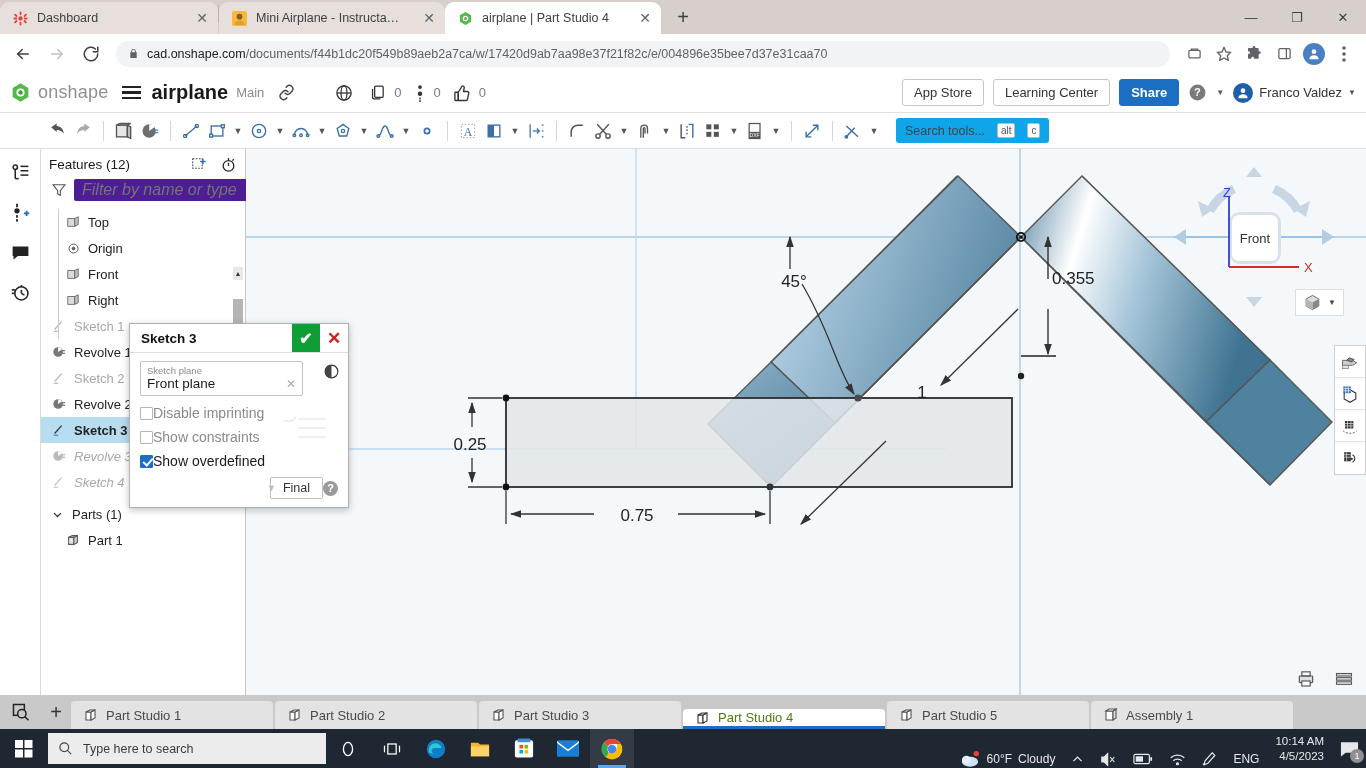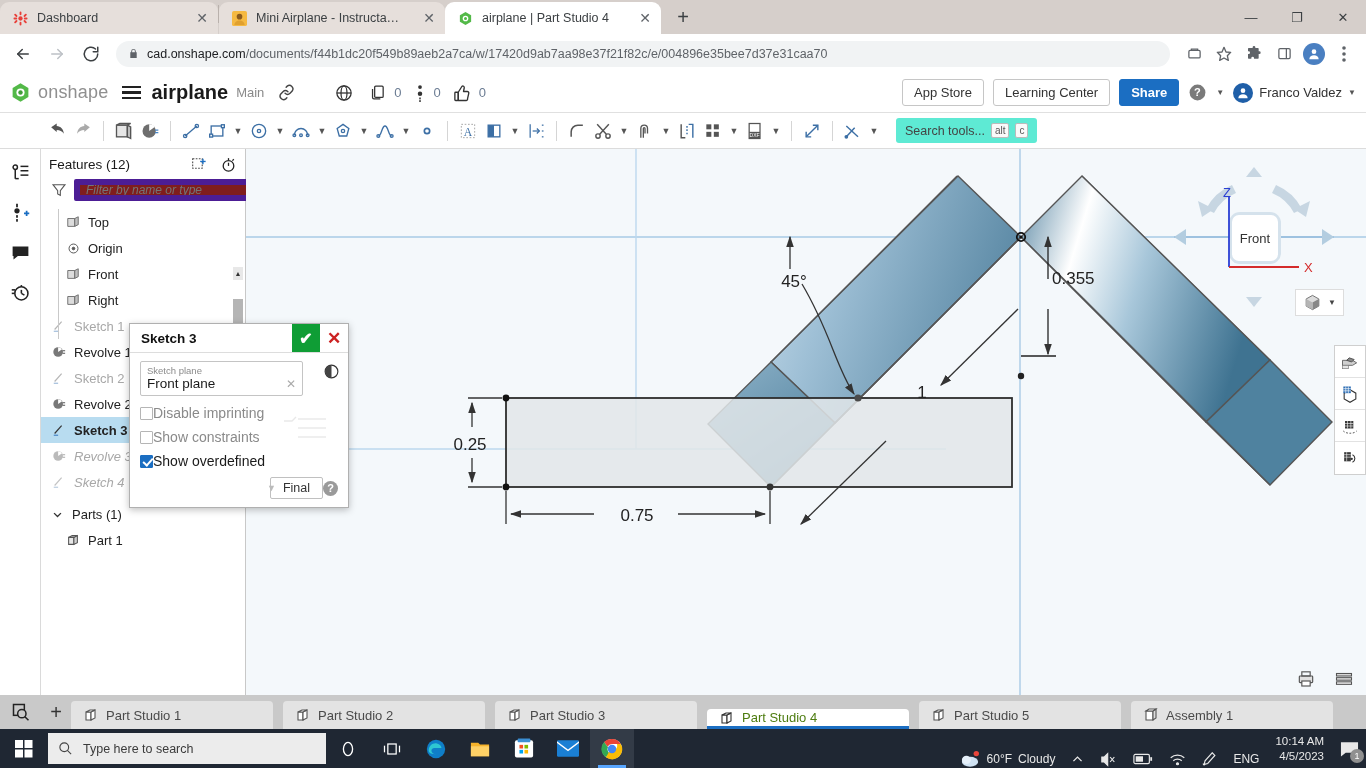--- a/index.html
+++ b/index.html
@@ -99,22 +99,22 @@
     border-bottom: 1px solid #dcdcdc;
   }
   .tb-item {
     width: 26px; height: 28px; display: flex; align-items: center; justify-content: center;
     color: #4a4a4a;
   }
   .tb-chev { width: 16px; height: 28px; display: flex; align-items: center; justify-content: center;
     font-size: 9px; color: #555; }
   .tb-sep { width: 1px; height: 20px; background: #d5d5d5; margin: 0 7px; }
   .search-tools {
-    margin-left: 14px; background: #5eead4; border-radius: 3px; padding: 5px 9px;
-    display: flex; align-items: center; gap: 6px; font-size: 12.5px; color: #444;
+    margin-left: 14px; background: #0ea5e9; border-radius: 3px; padding: 5px 9px;
+    display: flex; align-items: center; gap: 12px; font-size: 12.5px; color: #444;
   }
   .kbd {
     border: 1px solid #bbb; border-radius: 2px; font-size: 10px; padding: 0px 3px;
     color: #555; background: #fafafa; line-height: 13px;
   }
 
   
   .leftrail {
     position: absolute; top: 149px; left: 0; width: 41px; height: 546px;
     background: #fff; border-right: 1px solid #dadada;
@@ -128,23 +128,23 @@
     background: #fff; border-right: 1px solid #c8c8c8;
   }
   .ft-head {
     display: flex; align-items: center; height: 30px; padding: 0 8px;
     font-size: 13.5px; color: #1a1a1a; gap: 8px;
   }
   .ft-head .ttl { font-weight: normal; }
   .ft-head .acts { margin-left: auto; display: flex; gap: 12px; color: #333; }
   .ft-filter { display: flex; align-items: center; gap: 7px; padding: 0 8px 4px 10px; }
   .ft-filter input {
-    flex: 1; height: 22px; border: 6px solid #4c1d95; border-radius: 2px;
-    font-size: 12px; font-style: italic; color: #999; padding: 0 6px;
-    font-family: "Liberation Sans", sans-serif; background: #7f1d1d;
+    flex: 1; height: 22px; border: 2px solid #4c1d95; border-radius: 2px;
+    font-size: 16px; font-style: italic; color: #999; padding: 0 6px;
+    font-family: "Liberation Sans", sans-serif; background: #4c1d95;
   }
   .ft-list { position: relative; padding-top: 4px; }
   .ft-row {
     display: flex; align-items: center; gap: 7px; height: 26px; padding-left: 10px;
     font-size: 13px; color: #222;
   }
   .ft-row.child { padding-left: 24px; }
   .ft-row.dim { color: #a8a8a8; }
   .ft-row.ital { font-style: italic; }
   .ft-row.sel { background: #b8dcf0; font-weight: bold; }
@@ -209,21 +209,21 @@
   
   .bottomtabs {
     position: absolute; top: 695px; left: 0; width: 1366px; height: 34px;
     background: #c9c9c9; display: flex; align-items: flex-end;
   }
   .bt-lead { width: 41px; height: 34px; display:flex; align-items:center; justify-content:center; color:#222; }
   .bt-plus { width: 30px; height: 34px; display:flex; align-items:center; justify-content:center; font-size:20px; color:#333; font-weight:300;}
   .btab2 {
     height: 28px; width: 202px; display: flex; align-items: center; gap: 7px;
     padding-left: 12px; font-size: 13px; background: #e3e3e3; color: #4a4a4a;
-    border-top-left-radius: 4px; border-top-right-radius: 4px; margin-right: 10px;
+    border-top-left-radius: 4px; border-top-right-radius: 4px; margin-right: 2px;
   }
   .btab2.active { background: #fff; color: #4d7c0f; border-bottom: 3px solid #1b6ec2; height: 20px; }
 
   
   .taskbar {
     position: absolute; top: 729px; left: 0; width: 1366px; height: 39px;
     background: #1f2733; display: flex; align-items: center;
   }
   .tb-start { width: 48px; height: 39px; display:flex; align-items:center; justify-content:center; }
   .tb-search {

